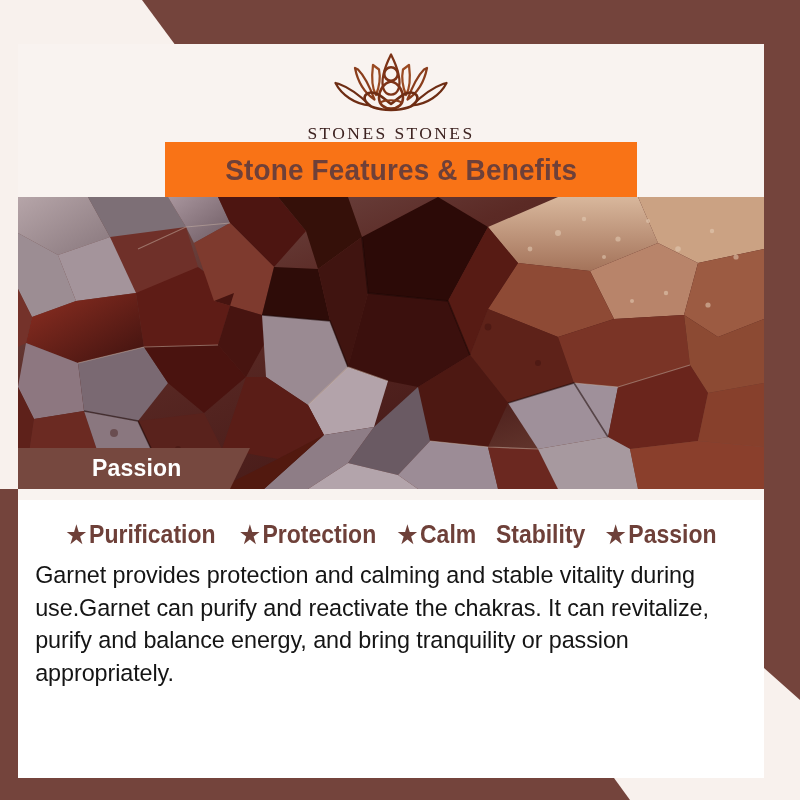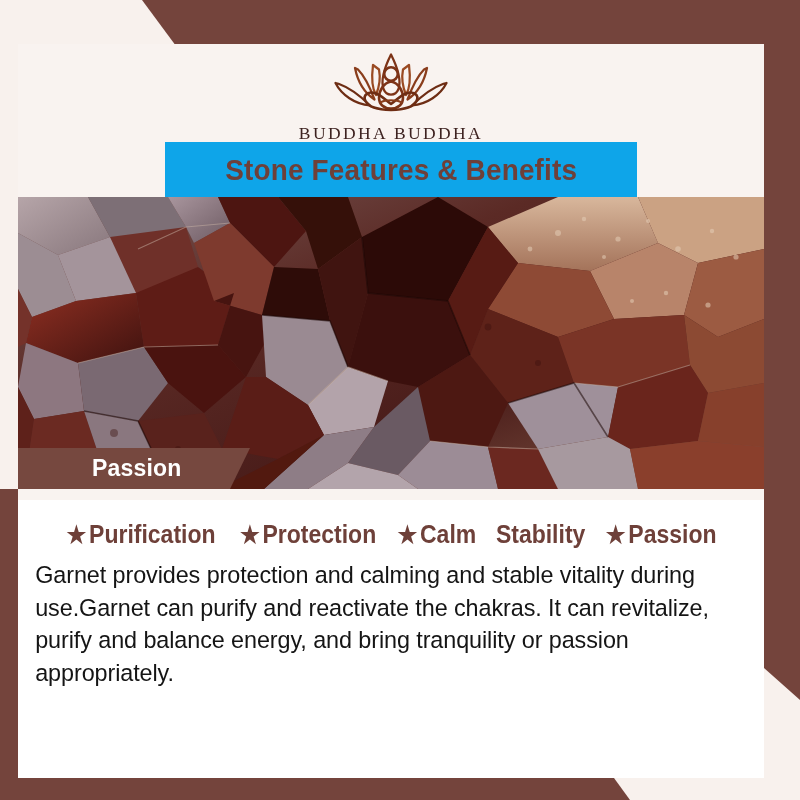--- a/index.html
+++ b/index.html
@@ -88,21 +88,21 @@
     white-space: nowrap;
   }
 
   
   .title-box {
     position: absolute;
     left: 147px;
     top: 98px;
     width: 472px;
     height: 55px;
-    background: #0ea5e9;
+    background: #f97316;
     display: flex;
     align-items: center;
     justify-content: center;
     z-index: 4;
   }
   .title-text {
     font-family: "Liberation Sans Narrow", "Liberation Sans", sans-serif;
     font-size: 30px;
     font-weight: bold;
     color: #6e4039;
@@ -224,21 +224,21 @@
 
           <circle cx="100" cy="32" r="9" stroke="#7d3317" stroke-width="3.4"></circle>
 
           <path d="M100 42 C 90 44, 84 54, 84 64 C 84 72, 90 78, 100 78 C 110 78, 116 72, 116 64 C 116 54, 110 44, 100 42 Z" stroke="#7d3317" stroke-width="3.4"></path>
 
           <path d="M100 80 C 84 80, 70 76, 66 68 C 62 60, 70 54, 80 58 C 88 61, 94 68, 100 72 C 106 68, 112 61, 120 58 C 130 54, 138 60, 134 68 C 130 76, 116 80, 100 80 Z" stroke="#6e2d14" stroke-width="3.4"></path>
 
           <path d="M86 70 C 92 66, 108 66, 114 70" stroke="#8a3d1c" stroke-width="2.6"></path>
         </g>
       </svg>
-      <div class="logo-text">BUDDHA BUDDHA</div>
+      <div class="logo-text">STONES STONES</div>
     </div>
 
     <div class="photo">
       <svg width="746" height="292" viewBox="0 0 746 292" preserveAspectRatio="none">
         <defs>
           <linearGradient id="bgg" x1="0" y1="0" x2="1" y2="1">
             <stop offset="0%" stop-color="#7a5a57"></stop>
             <stop offset="35%" stop-color="#5b2a25"></stop>
             <stop offset="65%" stop-color="#4a1d1a"></stop>
             <stop offset="100%" stop-color="#8a5c4a"></stop>

